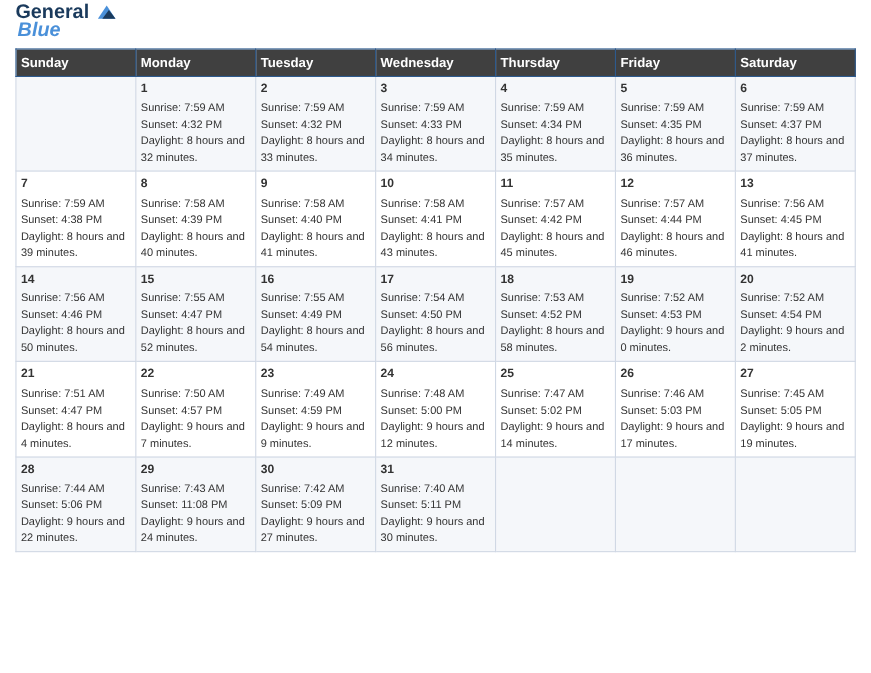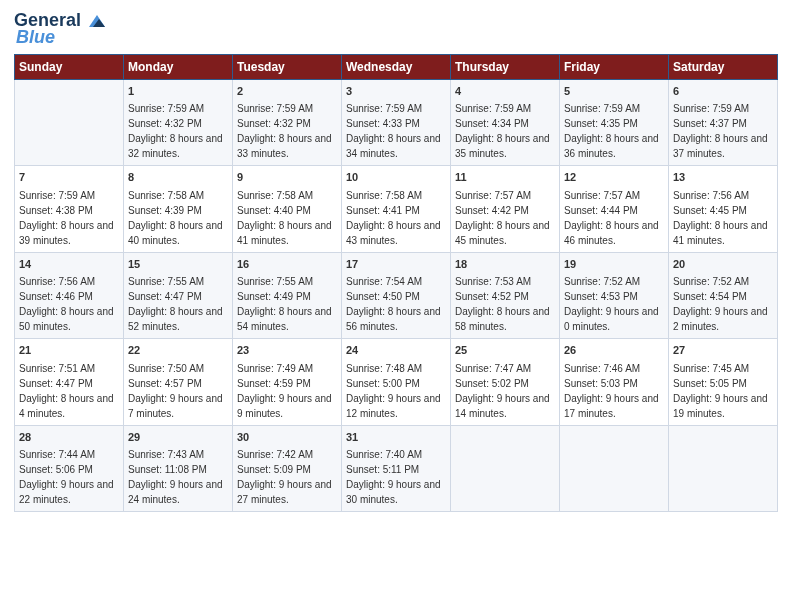--- a/index.html
+++ b/index.html
@@ -5,21 +5,21 @@
     * { box-sizing: border-box; margin: 0; padding: 0; }
     body {
       font-family: Arial, sans-serif;
       background: #fff;
       width: 792px;
       height: 612px;
       overflow: hidden;
     }
     .container {
       width: 792px;
-      padding: 10px 14px;
+      padding: 0 14px;
     }
     .header-row {
       display: flex;
       align-items: flex-start;
       justify-content: space-between;
       margin-bottom: 6px;
     }
     .logo {
       display: flex;
       flex-direction: column;
@@ -37,21 +37,21 @@
       font-size: 15px;
       color: #444;
     }
     table {
       width: 100%;
       border-collapse: collapse;
       table-layout: fixed;
       font-size: 11px;
     }
     thead tr {
-      background-color: #7f1d1d;
+      background-color: #404040;
       color: #fff;
     }
     thead th {
       padding: 5px 4px;
       text-align: left;
       font-weight: bold;
       font-size: 12px;
       border: 1px solid #2d5a8e;
     }
     tbody tr {

